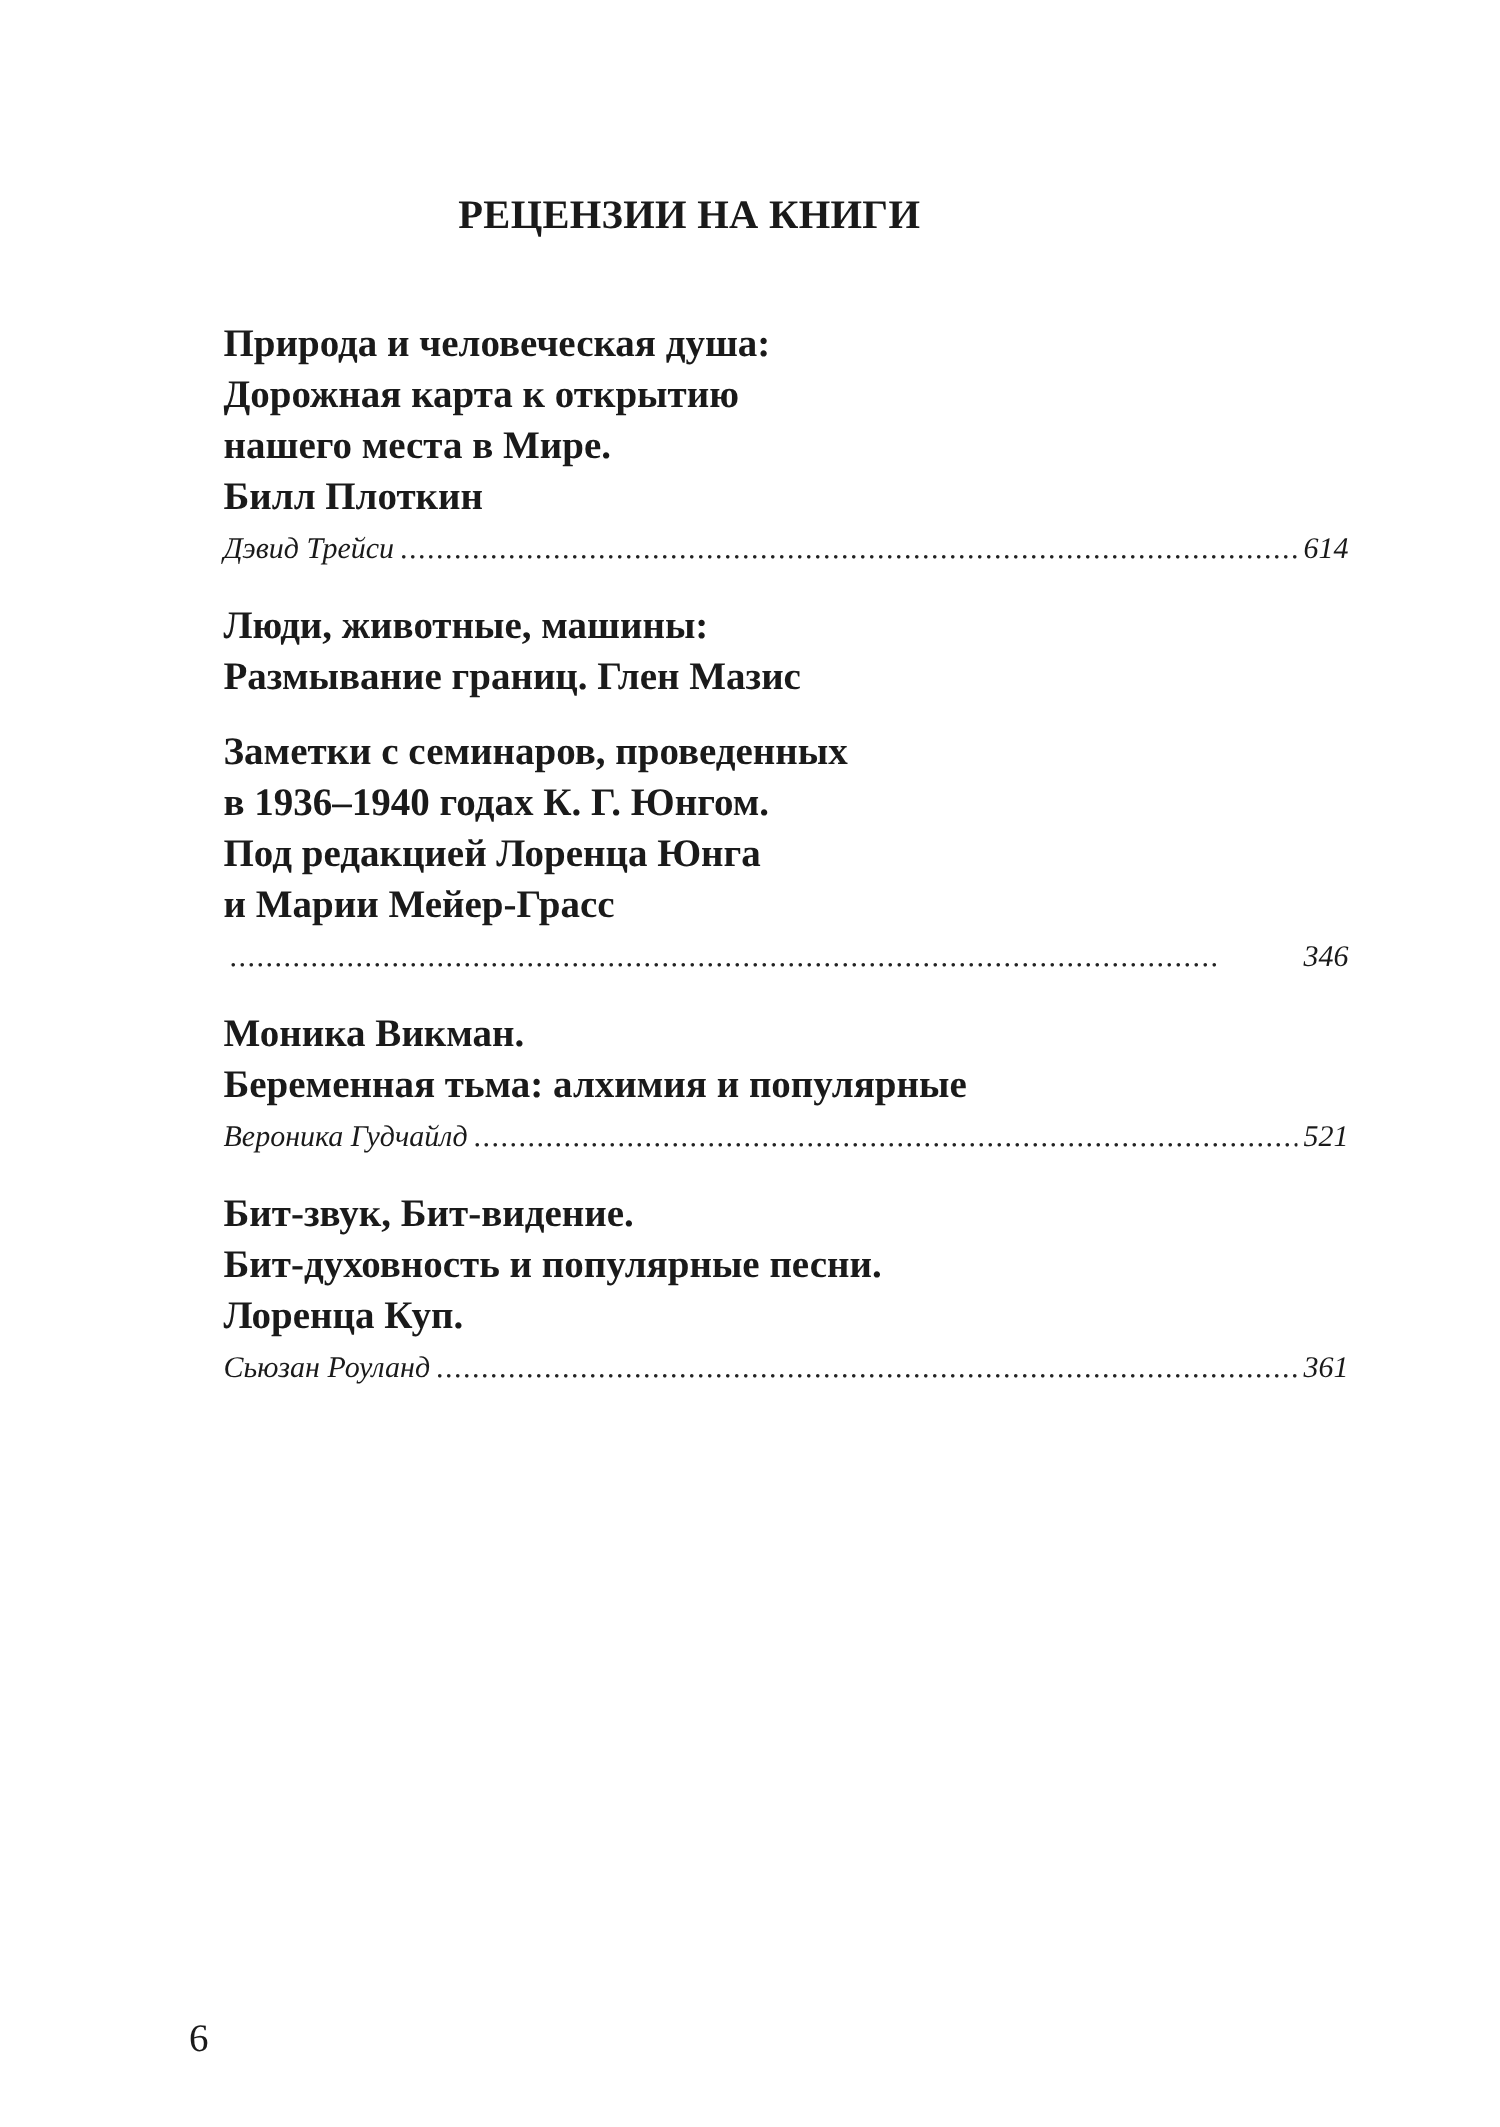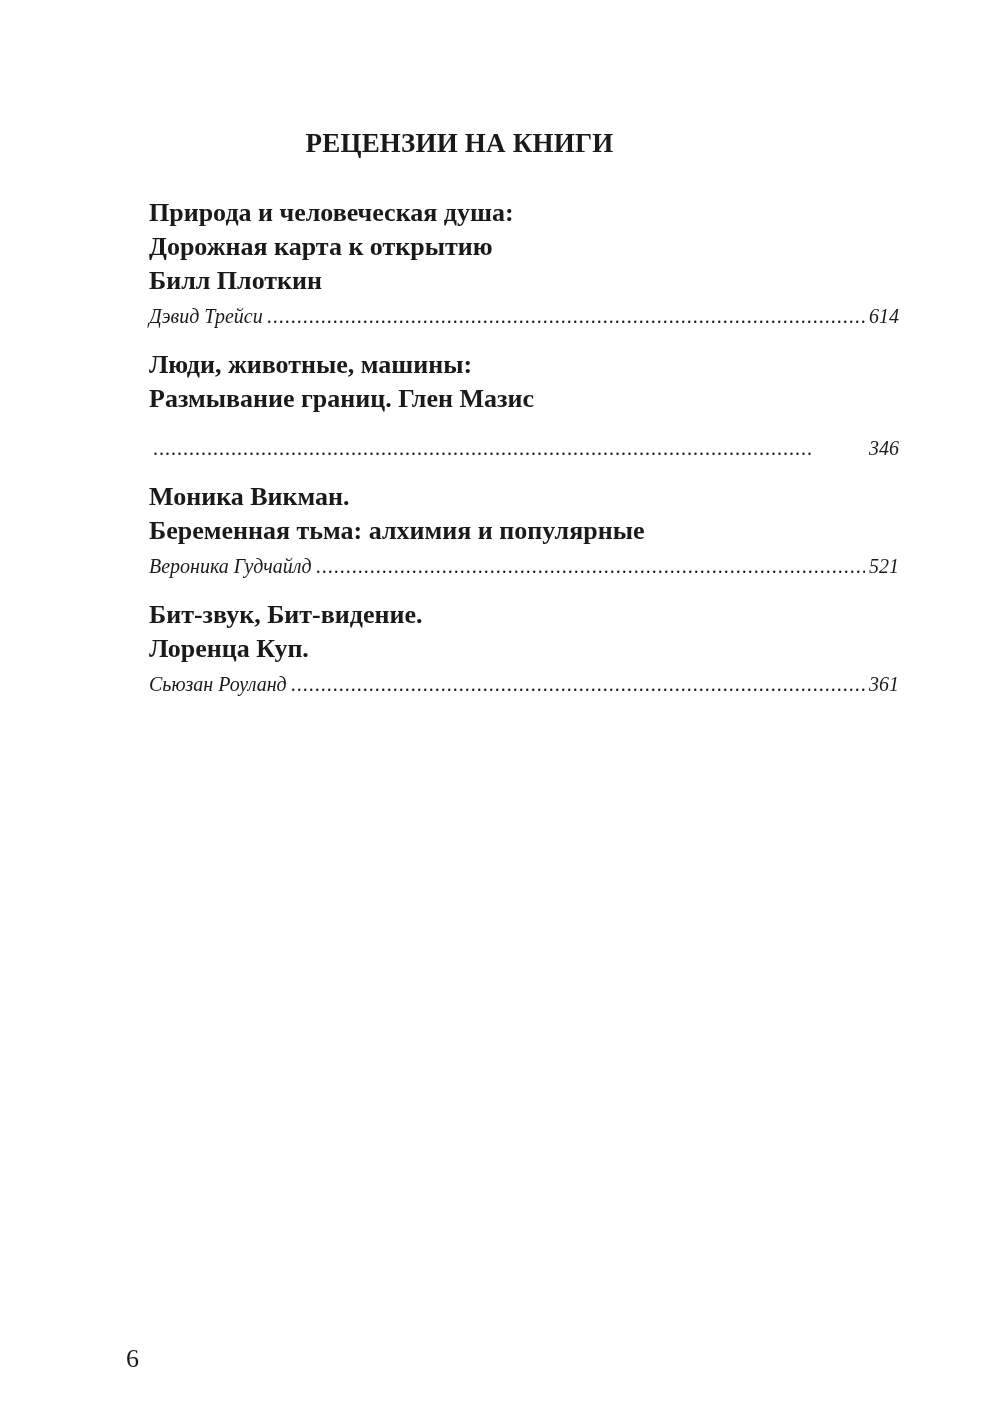--- a/index.html
+++ b/index.html
@@ -9,21 +9,21 @@
       color: #1a1a1a;
     }
     .title {
       position: absolute; top: 128px; left: 0; width: 919px;
       text-align: center; font-weight: bold; font-size: 27px;
       letter-spacing: 0.2px;
     }
     .toc {
       position: absolute; left: 149px; top: 196px; width: 750px;
     }
-    .entry { margin-bottom: 14px; }
+    .entry { margin-bottom: 14px; margin-top: 16px; }
     .entry-title {
       font-weight: bold; font-size: 26px; line-height: 34px;
     }
     .entry-title div { white-space: nowrap; }
     .entry-line {
       display: flex; align-items: baseline;
       font-size: 20px; line-height: 36px; font-style: italic;
     }
     .author { white-space: nowrap; }
     .leader {
@@ -45,37 +45,44 @@
 <body>
 
 <div class="title">РЕЦЕНЗИИ НА КНИГИ</div>
 
 <div class="toc">
 
   <div class="entry">
     <div class="entry-title">
       <div>Природа и человеческая душа:</div>
       <div>Дорожная карта к открытию</div>
+      <div>нашего места в Мире.</div>
       <div>Билл Плоткин</div>
     </div>
     <div class="entry-line">
       <span class="author">Дэвид Трейси</span>
       <span class="leader"></span>
       <span class="page">614</span>
     </div>
   </div>
 
   <div class="entry">
     <div class="entry-title">
       <div>Люди, животные, машины:</div>
       <div>Размывание границ. Глен Мазис</div>
     </div>
   </div>
 
   <div class="entry">
+    <div class="entry-title">
+      <div>Заметки с семинаров, проведенных</div>
+      <div>в 1936–1940 годах К. Г. Юнгом.</div>
+      <div>Под редакцией Лоренца Юнга</div>
+      <div>и Марии Мейер-Грасс</div>
+    </div>
     <div class="entry-line">
       <span class="leader"></span>
       <span class="page">346</span>
     </div>
   </div>
 
   <div class="entry">
     <div class="entry-title">
       <div>Моника Викман.</div>
       <div>Беременная тьма: алхимия и популярные</div>
@@ -83,20 +90,21 @@
     <div class="entry-line">
       <span class="author">Вероника Гудчайлд</span>
       <span class="leader"></span>
       <span class="page">521</span>
     </div>
   </div>
 
   <div class="entry">
     <div class="entry-title">
       <div>Бит-звук, Бит-видение.</div>
+      <div>Бит-духовность и популярные песни.</div>
       <div>Лоренца Куп.</div>
     </div>
     <div class="entry-line">
       <span class="author">Сьюзан Роуланд</span>
       <span class="leader"></span>
       <span class="page">361</span>
     </div>
   </div>
 
 </div>

